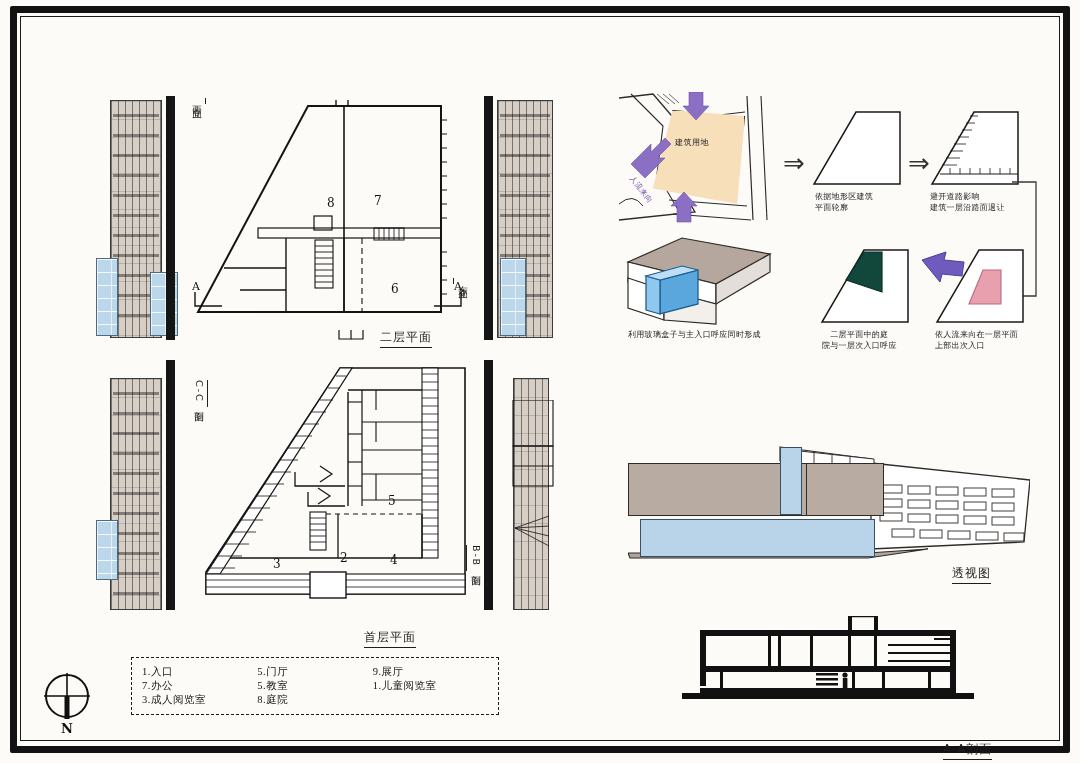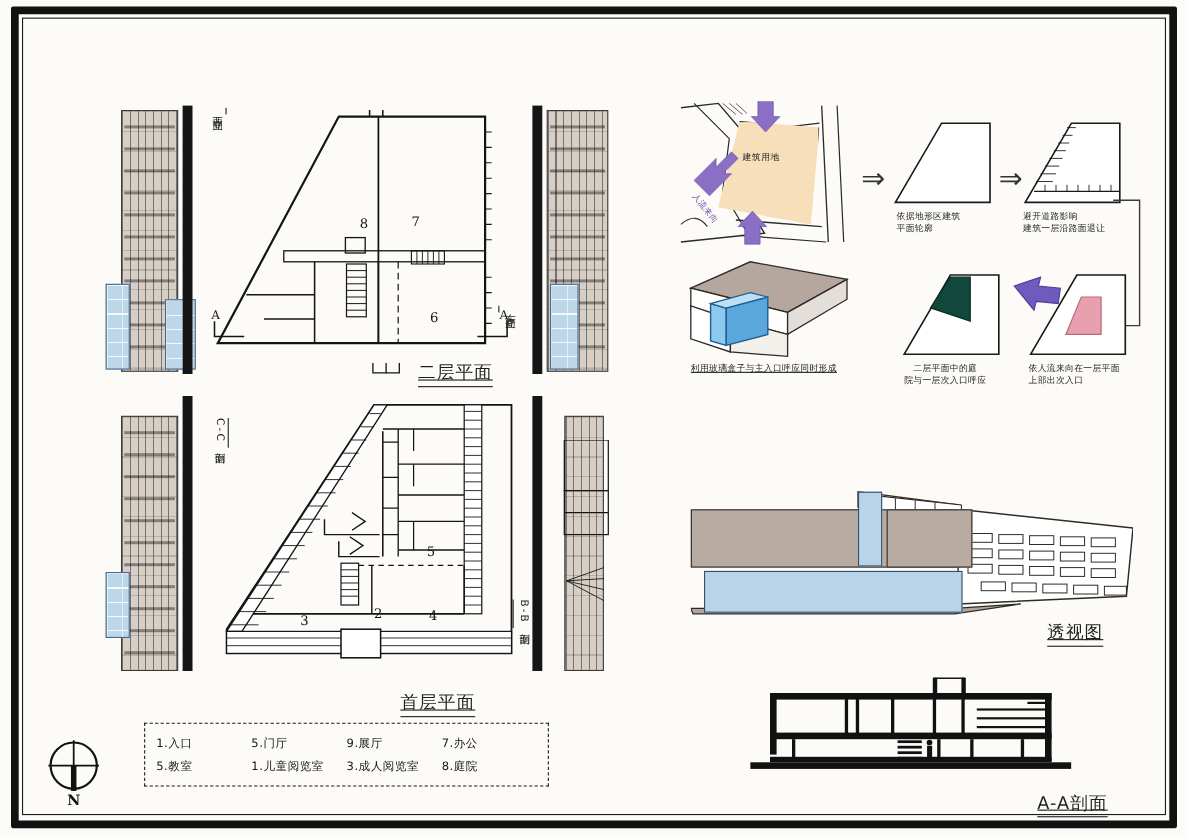--- a/index.html
+++ b/index.html
@@ -35,25 +35,24 @@
     font-size: 36px;
     letter-spacing: 9px;
     color: #141414;
     font-weight: 400;
     white-space: nowrap;
   }
 
   
   .cap {
     position: absolute;
-    font-size: 16px;
+    font-size: 12px;
     color: #1d1d1d;
     letter-spacing: 1px;
     white-space: nowrap;
-    text-decoration: underline;
   }
   .cap.u { border-bottom: 1.4px solid #1d1d1d; padding-bottom: 1px; }
   .vcap {
     position: absolute;
     font-size: 9.5px;
     color: #1d1d1d;
     writing-mode: vertical-rl;
     letter-spacing: 2px;
     white-space: nowrap;
   }
@@ -99,23 +98,24 @@
   
   .legend {
     position: absolute;
     left: 131px; top: 657px;
     width: 368px; height: 58px;
     border: 1.6px dashed #1d1d1d;
   }
   .legend-grid {
     position: absolute; inset: 7px 10px;
     display: grid;
-    grid-template-columns: repeat(4, 1fr);
+    grid-template-columns: repeat(3, 1fr);
     grid-template-rows: 1fr 1fr;
     align-items: center;
+    font-family: Liberation Serif, serif;
   }
   .legend-grid span {
     font-size: 10.5px;
     color: #161616;
     letter-spacing: .5px;
   }
 
   
   .north { position: absolute; left: 40px; top: 672px; width: 54px; height: 64px; }
   .north .n-label {
@@ -499,21 +499,21 @@
       <polygon points="8,30 62,6 150,22 96,52" fill="#b5a79d" stroke="#2e2a27" stroke-width="1.2"></polygon>
       <polygon points="8,30 8,50 96,72 96,52" fill="#ffffff" stroke="#2e2a27" stroke-width="1.2"></polygon>
       <polygon points="96,52 150,22 150,40 96,72" fill="#e3ded9" stroke="#2e2a27" stroke-width="1.2"></polygon>
       <polygon points="8,46 44,58 44,88 8,76" fill="#ffffff" stroke="#2e2a27" stroke-width="1.2"></polygon>
       <polygon points="44,58 96,72 96,92 44,88" fill="#f3f0ec" stroke="#2e2a27" stroke-width="1.2"></polygon>
       <polygon points="40,48 78,38 78,72 40,82" fill="#5aa7dd" stroke="#1f5f90" stroke-width="1.3"></polygon>
       <polygon points="40,48 40,82 26,78 26,44" fill="#8fc8ee" stroke="#1f5f90" stroke-width="1.3"></polygon>
       <polygon points="26,44 40,48 78,38 62,34" fill="#bcdff6" stroke="#1f5f90" stroke-width="1.1"></polygon>
     </svg>
   </div>
-  <div class="dcap" style="left:628px; top:330px;text-decoration:underline;">利用玻璃盒子与主入口呼应同时形成</div>
+  <div class="dcap" style="left:628px; top:330px;">利用玻璃盒子与主入口呼应同时形成</div>
 
   <svg style="position:absolute; left:820px; top:248px;" width="92" height="80" viewBox="0 0 92 80">
     <polygon points="44,2 88,2 88,74 2,74" stroke="#1a1a1a" stroke-width="1.5" fill="#fff"></polygon>
     <polygon points="44,4 62,4 62,44 26,32" fill="#12473c" stroke="#0b2f27" stroke-width="1.2"></polygon>
   </svg>
   <div class="dcap" style="left:822px; top:330px; white-space:pre-line;text-align:center;">二层平面中的庭
 院与一层次入口呼应</div>
 
   <svg style="position:absolute; left:935px; top:248px;" width="100" height="80" viewBox="0 0 100 80">
     <polygon points="44,2 88,2 88,74 2,74" stroke="#1a1a1a" stroke-width="1.5" fill="#fff"></polygon>
@@ -618,15 +618,15 @@
       </g>
 
       <g fill="#111">
         <circle cx="163" cy="59" r="2.6"></circle>
         <rect x="160.8" y="62" width="4.6" height="12"></rect>
       </g>
 
       <rect x="0" y="77" width="292" height="6" fill="#111"></rect>
     </svg>
   </div>
-  <div class="cap u" style="left:943px; top:720px;">A-A剖面</div>
+  <div class="cap u" style="left:943px; top:741px;">A-A剖面</div>
 
 </div>
 
 </body></html>

